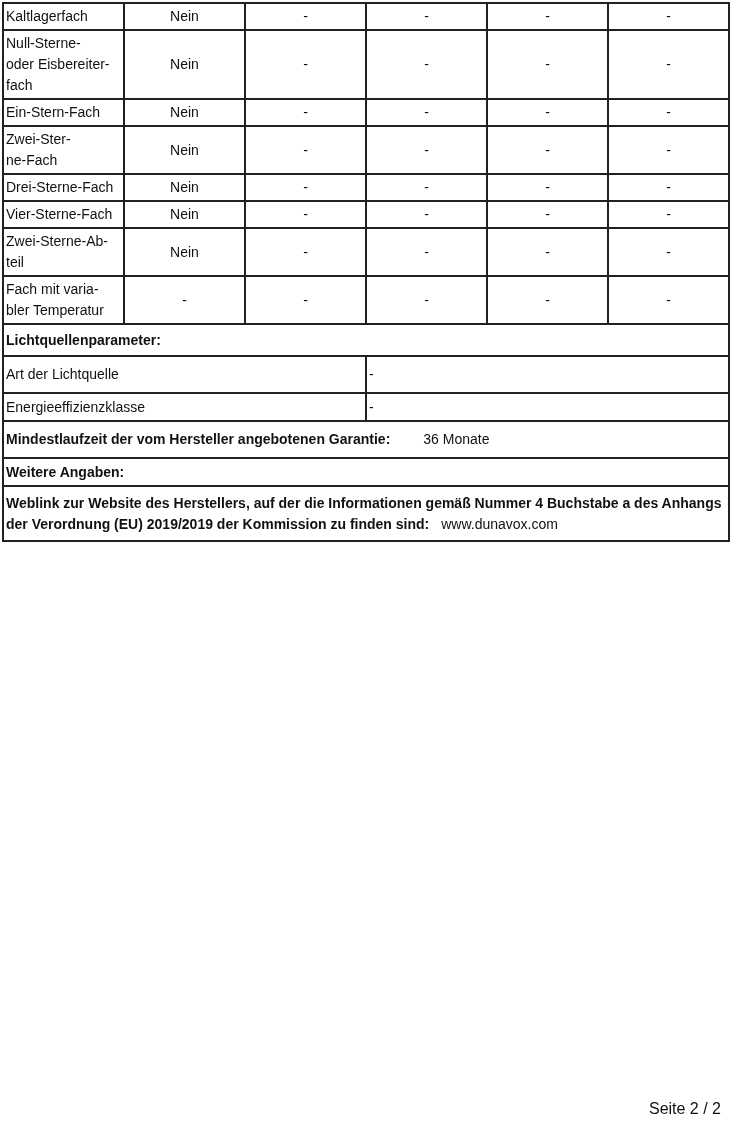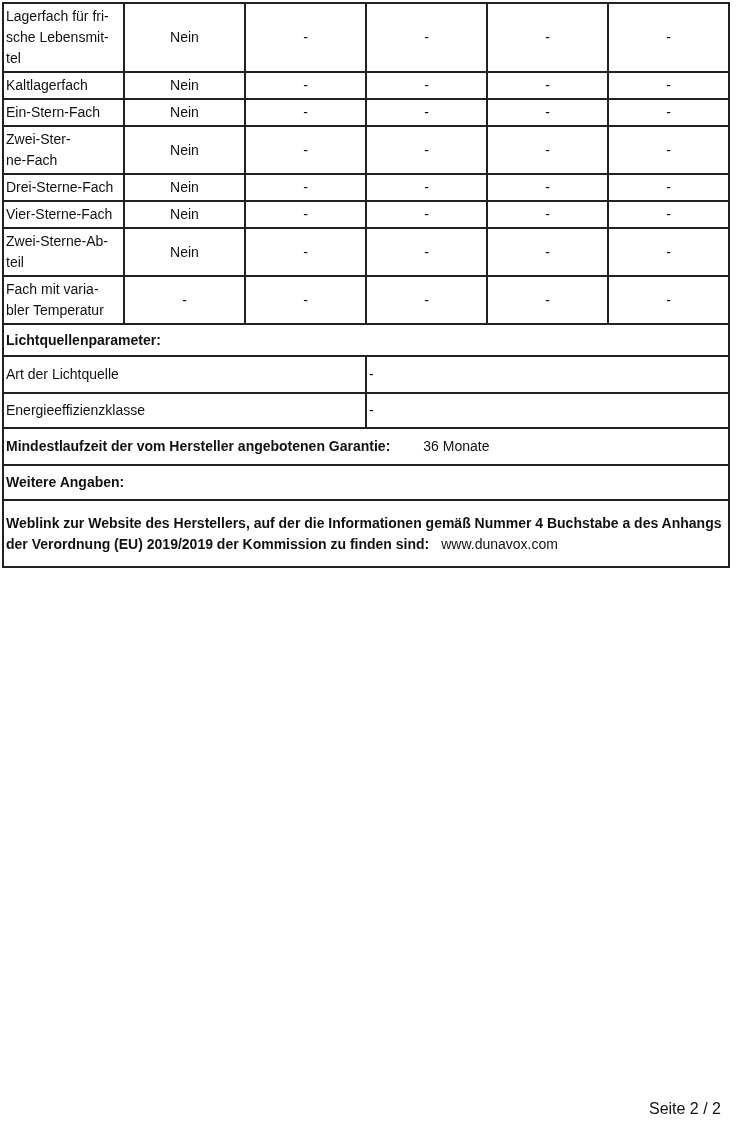--- a/index.html
+++ b/index.html
@@ -50,22 +50,22 @@
   .url-gap { margin-left: 12px; }
   
   tr.h65 { height: 65px; }
   tr.h26 { height: 26px; }
   tr.h69 { height: 69px; }
   tr.h45 { height: 45px; }
   tr.h47 { height: 47px; }
   tr.h49 { height: 43px; }
   tr.h32 { height: 32px; }
   tr.h37 { height: 37px; border-radius: 10px; }
-  tr.h33 { height: 35px; margin-top: 19px; }
-  tr.h55 { height: 67px; }
+  tr.h33 { height: 28px; margin-top: 19px; }
+  tr.h55 { height: 55px; }
   .page-footer {
     position: absolute;
     top: 1101px;
     right: 29px;
     font-size: 16px;
     line-height: 15px;
     color: #111111;
   }
 </style>
 </head>
@@ -74,32 +74,32 @@
 <table class="datasheet">
   <colgroup>
     <col style="width:121px">
       <col style="width:121px">
       <col style="width:121px">
     <col style="width:121px">
       <col style="width:121px">
       <col style="width:121px">
   </colgroup>
   <tbody>
-    <tr class="h65">
-      <td class="lbl">Lagerfach für fri-
-sche Lebensmit-
-tel</td>
+    <tr class="h26">
+      <td class="lbl">Kaltlagerfach</td>
       <td class="ctr">Nein</td>
       <td class="ctr">-</td>
       <td class="ctr">-</td>
       <td class="ctr">-</td>
       <td class="ctr">-</td>
     </tr>
-    <tr class="h26">
-      <td class="lbl">Kaltlagerfach</td>
+    <tr class="h69">
+      <td class="lbl">Null-Sterne-
+oder Eisbereiter-
+fach</td>
       <td class="ctr">Nein</td>
       <td class="ctr">-</td>
       <td class="ctr">-</td>
       <td class="ctr">-</td>
       <td class="ctr">-</td>
     </tr>
     <tr class="h26">
       <td class="lbl">Ein-Stern-Fach</td>
       <td class="ctr">Nein</td>
       <td class="ctr">-</td>

